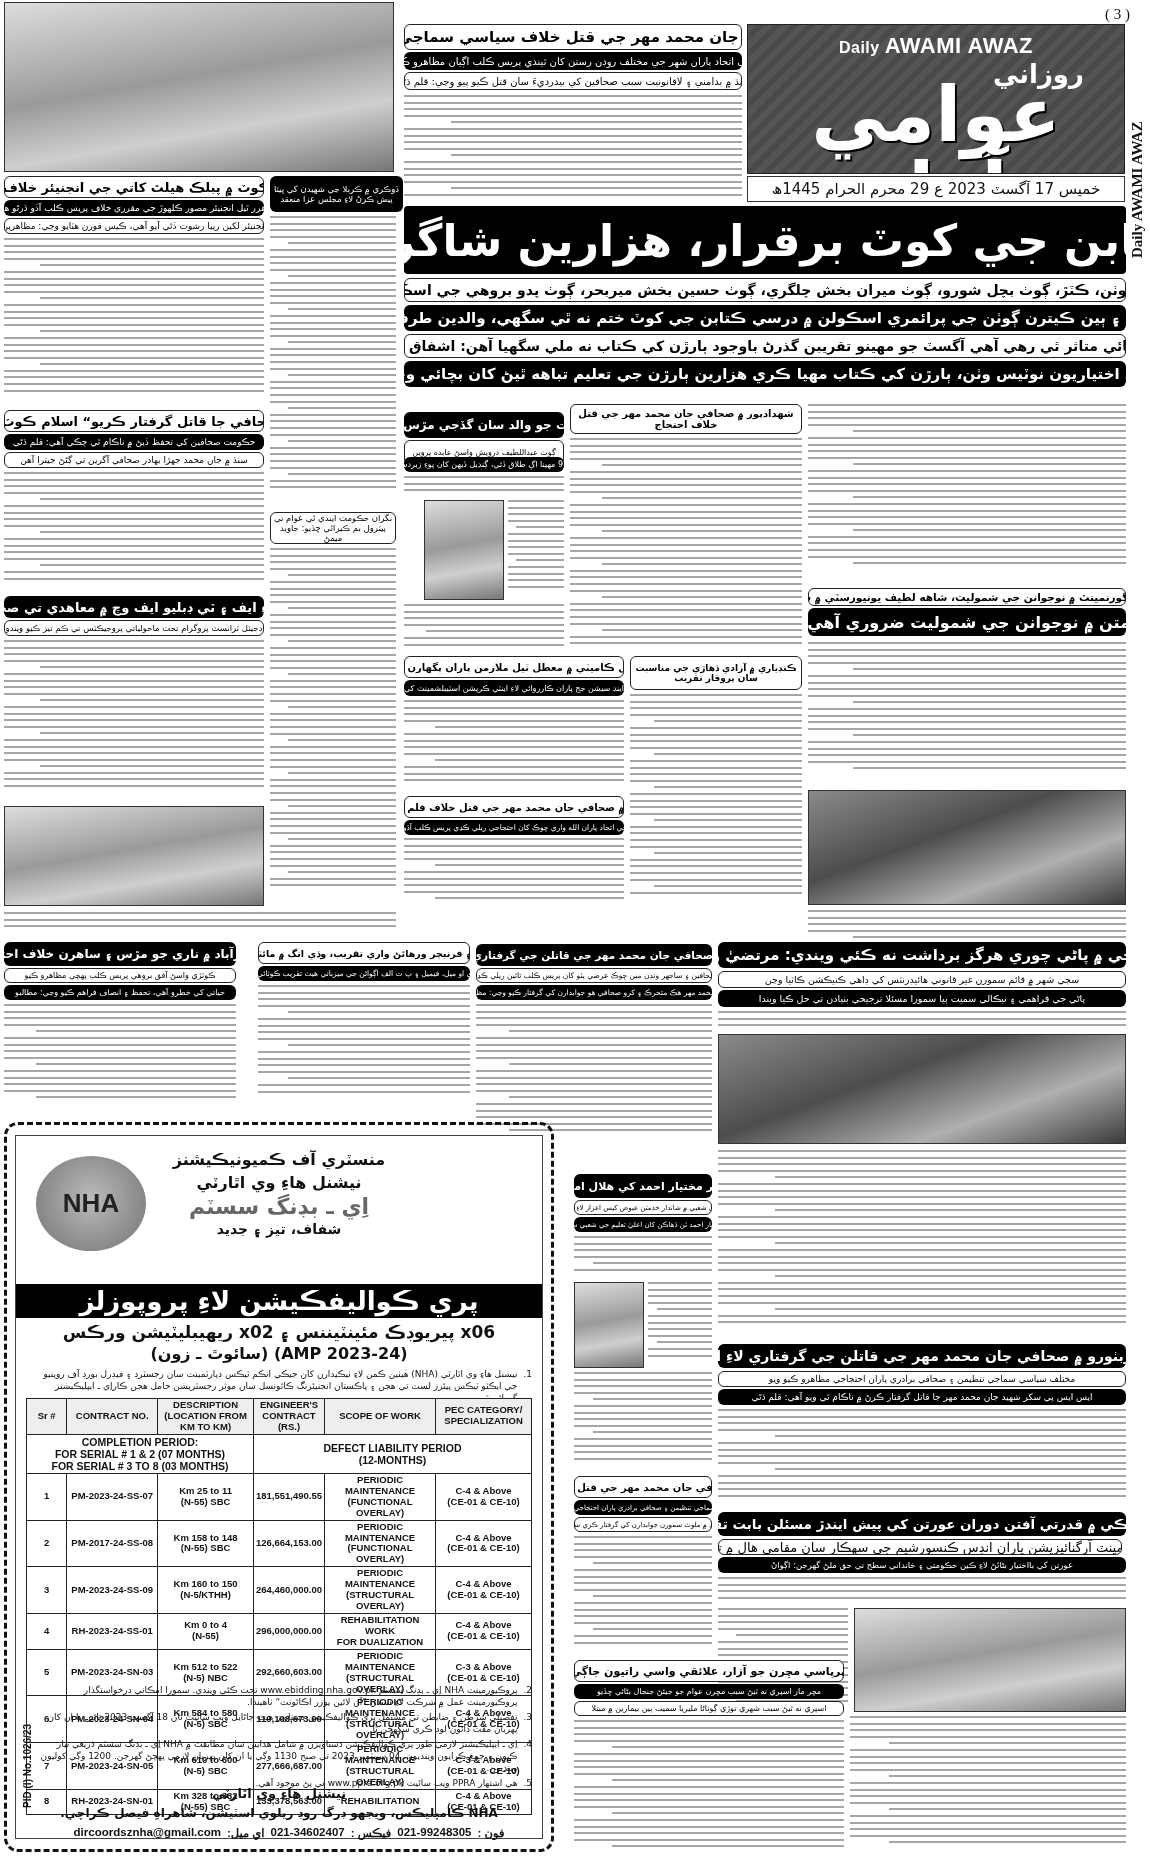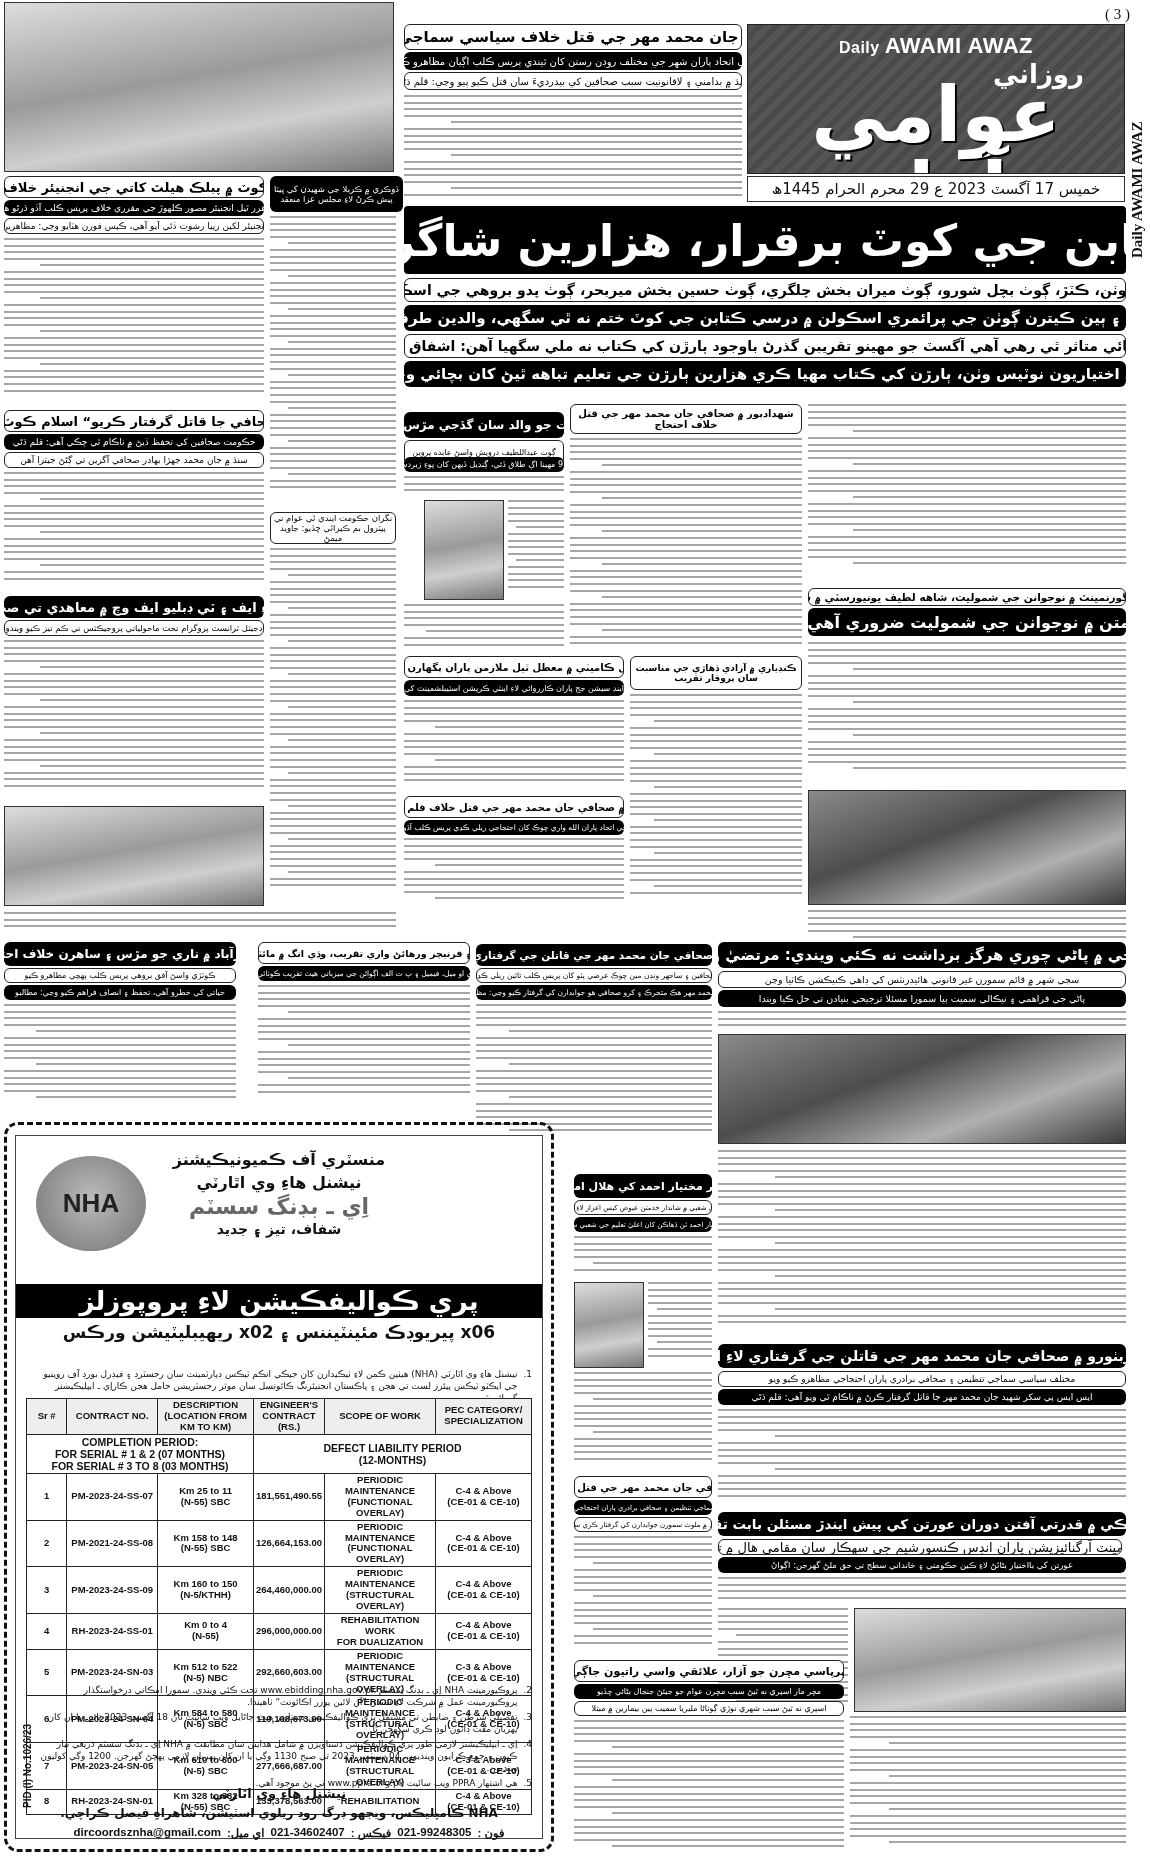--- a/index.html
+++ b/index.html
@@ -742,20 +742,21 @@
   <div class="inner">
     <div class="abs ad-logo">NHA</div>
     <div class="abs rtl" style="top:14px;left:130px;right:130px">
       <div class="ad-h1">منسٽري آف ڪميونيڪيشنز</div>
       <div class="ad-h1" style="margin-top:4px">نيشنل هاءِ وي اٿارٽي</div>
       <div class="ad-h1" style="font-size:22px;color:#666;margin-top:2px">اِي ـ بڊنگ سسٽم</div>
       <div class="ad-h1" style="font-size:14px;margin-top:2px">شفاف، تيز ۽ جديد</div>
     </div>
     <div class="abs ad-band rtl">پري ڪواليفڪيشن لاءِ پروپوزلز</div>
     <div class="abs ad-h1 rtl" style="top:186px;left:0;right:0;font-size:17px">x06 پيريوڊڪ مئينٽيننس ۽ x02 ريهيبليٽيشن ورڪس</div>
+    <div class="abs ad-h1 rtl" style="top:208px;left:0;right:0;font-size:16px">(AMP 2023-24) (سائوٿ ـ زون)</div>
     <div class="abs rtl ad-para" style="top:232px;left:20px;right:10px;display:flex;gap:6px">
       <span>1.</span>
         <span>نيشنل هاءِ وي اٿارٽي (NHA) هيٺين ڪمن لاءِ ٺيڪيدارن کان جيڪي انڪم ٽيڪس ڊپارٽمينٽ سان رجسٽرڊ ۽ فيڊرل بورڊ آف روينيو جي ايڪٽو ٽيڪس پيئرز لسٽ تي هجن ۽ پاڪستان انجنيئرنگ ڪائونسل سان موثر رجسٽريشن حامل هجن ڪاراِي ـ ايپليڪيشنز گهرائي ٿي.</span>
     </div>
 
     <div class="abs" style="top:262px;left:10px;right:10px">
       <table class="tender">
         <thead>
           <tr>
             <th style="width:8%">Sr #</th>
@@ -790,21 +791,21 @@
                 <div>PERIODIC MAINTENANCE</div>
                 <div>(FUNCTIONAL OVERLAY)</div>
               </td>
               <td>
                 <div>C-4 &amp; Above</div>
                 <div>(CE-01 &amp; CE-10)</div>
               </td>
             </tr>
           <tr>
               <td>2</td>
-              <td>PM-2021-24-SS-08</td>
+              <td>PM-2017-24-SS-08</td>
               <td>
                 <div>Km 158 to 148</div>
                 <div>(N-55) SBC</div>
               </td>
               <td>126,664,153.00</td>
               <td>
                 <div>PERIODIC MAINTENANCE</div>
                 <div>(FUNCTIONAL OVERLAY)</div>
               </td>
               <td>

